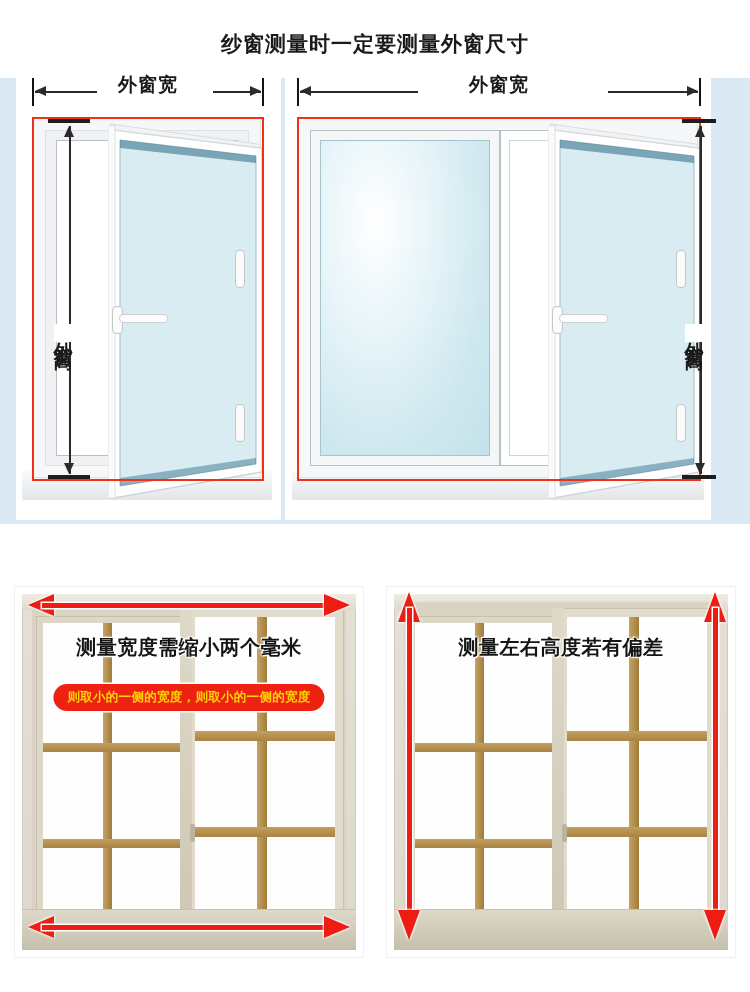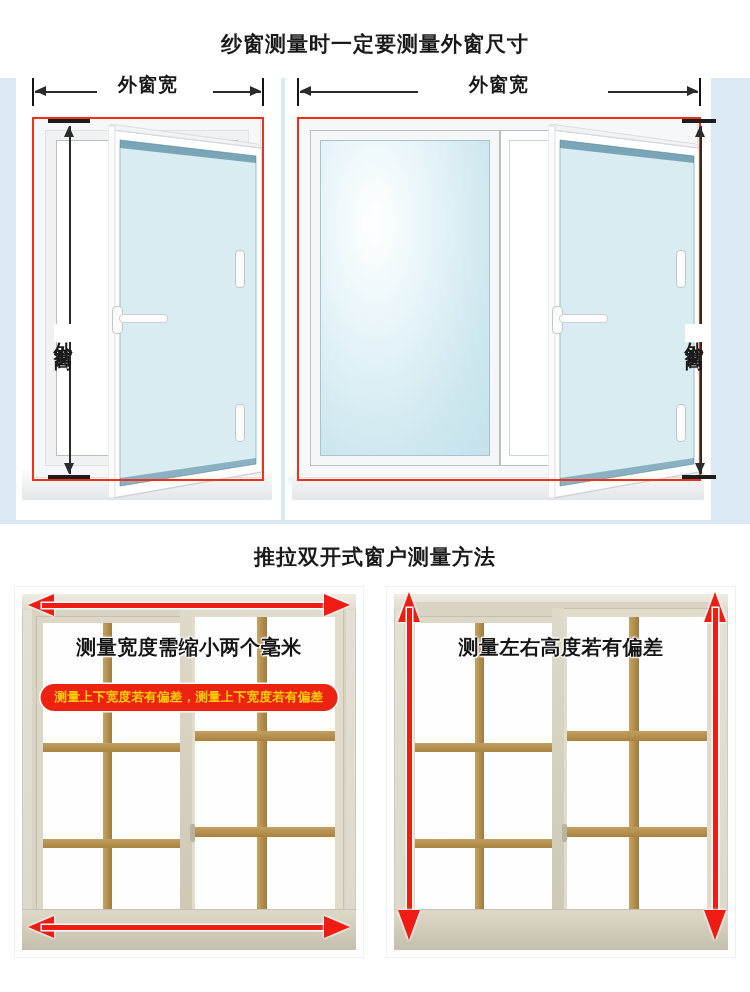--- a/index.html
+++ b/index.html
@@ -232,21 +232,20 @@
       <div class="line" style="left:3px;width:118px;"></div>
       <div class="ah left" style="left:3px;"></div>
       <div class="line" style="right:3px;width:90px;"></div>
       <div class="ah right" style="right:3px;"></div>
       <div class="wlabel">外窗宽</div>
     </div>
   </div>
 
   <div class="divider" style="left:0;top:520px;width:750px;height:4px;"></div>
 
-  <div class="heading" id="title-2">推拉双开式窗户测量方法</div>
 
   <div id="section-sliding">
 
     <div class="slidecard" id="slide-left">
       <div class="outerframe"></div>
       <div class="topcap"></div>
       <div class="innerwell"></div>
 
       <div class="sash" style="left:22px;top:30px;width:155px;height:312px;">
         <div class="sashglass" style="left:6px;top:6px;right:6px;bottom:6px;"></div>
@@ -273,21 +272,21 @@
           <div class="shaft"></div>
           <div class="head r"></div>
       </div>
       <div class="arrowH" style="left:14px;top:330px;width:322px;">
         <div class="head l"></div>
           <div class="shaft"></div>
           <div class="head r"></div>
       </div>
 
       <div class="calloutTitle" style="top:48px;">测量宽度需缩小两个毫米</div>
-      <div class="badge" style="top:98px;">测量上下宽度若有偏差，测量上下宽度若有偏差</div>
+      <div class="badge" style="top:98px;">则取小的一侧的宽度，则取小的一侧的宽度</div>
     </div>
 
     <div class="slidecard" id="slide-right">
       <div class="outerframe"></div>
       <div class="topcap"></div>
       <div class="innerwell"></div>
 
       <div class="sash" style="left:22px;top:30px;width:155px;height:312px;">
         <div class="sashglass" style="left:6px;top:6px;right:6px;bottom:6px;"></div>
         <div class="mull v" style="left:66px;top:6px;width:9px;bottom:6px;"></div>

